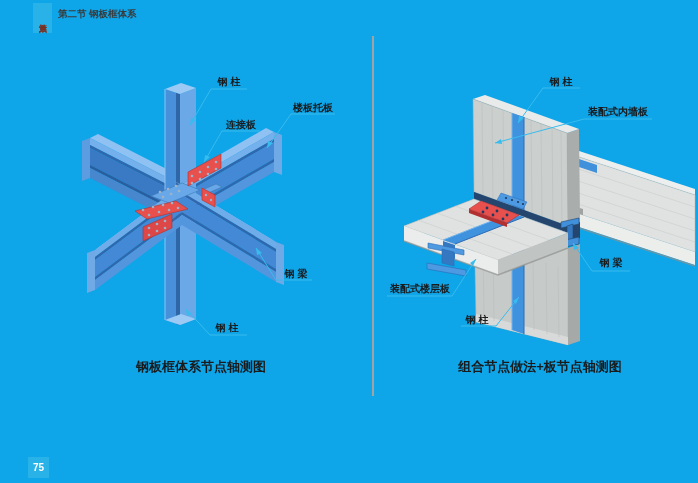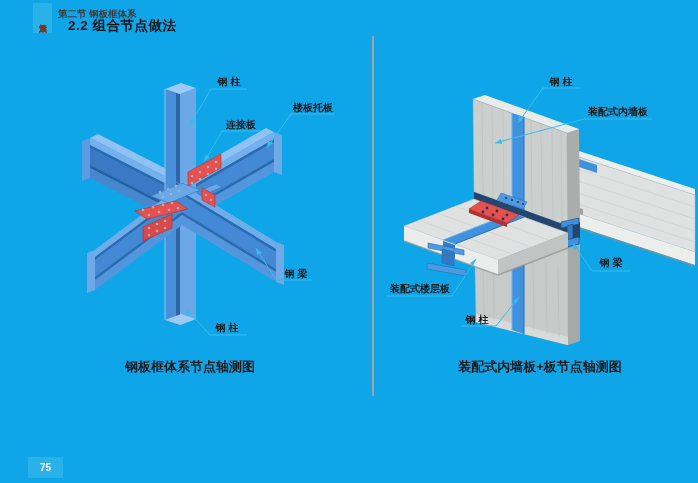--- a/index.html
+++ b/index.html
@@ -8,39 +8,38 @@
   .abs{position:absolute;}
   #chapter-tab{left:33px;top:3px;width:19px;height:30px;background:#29B2E8;
      color:#7B3020;font-weight:bold;font-size:8px;line-height:9px;
      writing-mode:vertical-rl;text-orientation:upright;display:flex;align-items:center;justify-content:center;
      font-family:"Liberation Serif", serif;}
   #section-label{left:58px;top:8px;font-size:9.5px;color:#3a3a3a;font-weight:600;
      font-family:"Liberation Serif", serif;}
   #page-title{left:68px;top:17px;font-size:13.5px;color:#111;font-weight:bold;letter-spacing:0.5px;}
   #divider{left:372px;top:36px;width:2px;height:360px;background:#a3a3a3;}
   .caption{top:358px;width:212px;text-align:center;font-size:13px;font-weight:bold;color:#1a1a1a;}
-  #caption-left{left:84px;text-align:center;}
+  #caption-left{left:95px;text-align:center;}
   #caption-right{left:434px;}
-  #page-number{left:28px;top:457px;width:35px;height:21px;background:#29B2E8;color:#fff;
+  #page-number{left:28px;top:457px;width:21px;height:21px;background:#29B2E8;color:#fff;
      font-size:10px;font-weight:bold;display:flex;align-items:center;justify-content:center;}
   svg{position:absolute;left:0;top:0;}
   .lbl{font-size:10px;font-weight:bold;fill:#1b1b1b;font-family:"Liberation Sans",sans-serif;}
   .leader{stroke:#38BCEE;stroke-width:1;fill:none;}
   .arrow{fill:#38BCEE;}
   .tex{stroke:#b9bdbb;stroke-width:1;opacity:.55;}
   .textop{stroke:#c9cdcb;stroke-width:1;opacity:.6;}
 </style>
 </head>
 <body>
 
 <div id="page">
 
   <div class="abs" id="chapter-tab">第六章</div>
   <div class="abs" id="section-label">第二节 钢板框体系</div>
-  <div class="abs" id="page-title">2.2 组合节点做法</div>
   <div class="abs" id="divider"></div>
 
   <svg width="698" height="483" viewBox="0 0 698 483">
 
     <g>
 
       <g>
         <polygon points="182,185 90,138 98,134 190,181" fill="#8FC2F2"></polygon>
         <polygon points="182,185 90,138 90,145 182,192" fill="#74B0EC"></polygon>
         <polygon points="182,192 90,145 90,148 182,195" fill="#2F68AC"></polygon>
@@ -282,16 +281,16 @@
         <text class="lbl" x="420" y="292" text-anchor="middle">装配式楼层板</text>
 
         <polyline class="leader" points="519,297 496,326 461,326"></polyline>
         <polygon class="arrow" points="519,297 516,304 513,301"></polygon>
         <text class="lbl" x="477" y="323" text-anchor="middle">钢 柱</text>
       </g>
     </g>
   </svg>
 
   <div class="abs caption" id="caption-left">钢板框体系节点轴测图</div>
-  <div class="abs caption" id="caption-right">装配式内墙板+板节点轴测图</div>
+  <div class="abs caption" id="caption-right">组合节点做法+板节点轴测图</div>
 
   <div class="abs" id="page-number">75</div>
 </div>
 
 </body></html>

